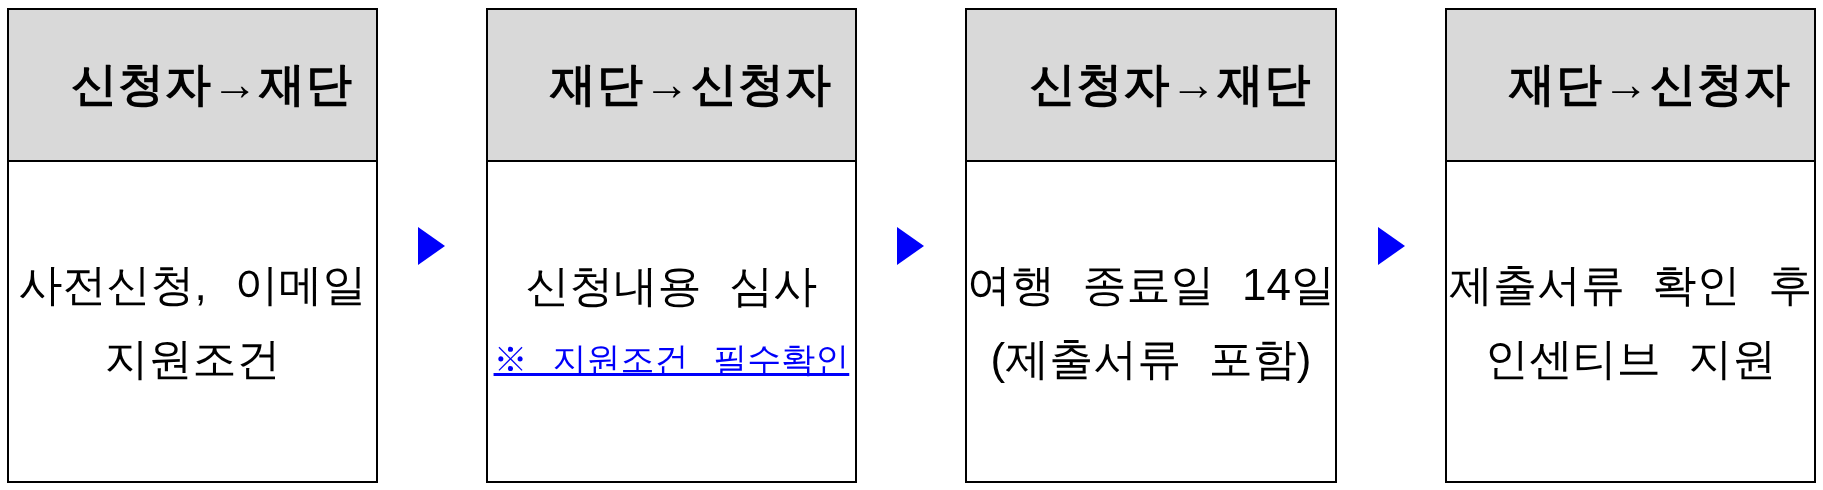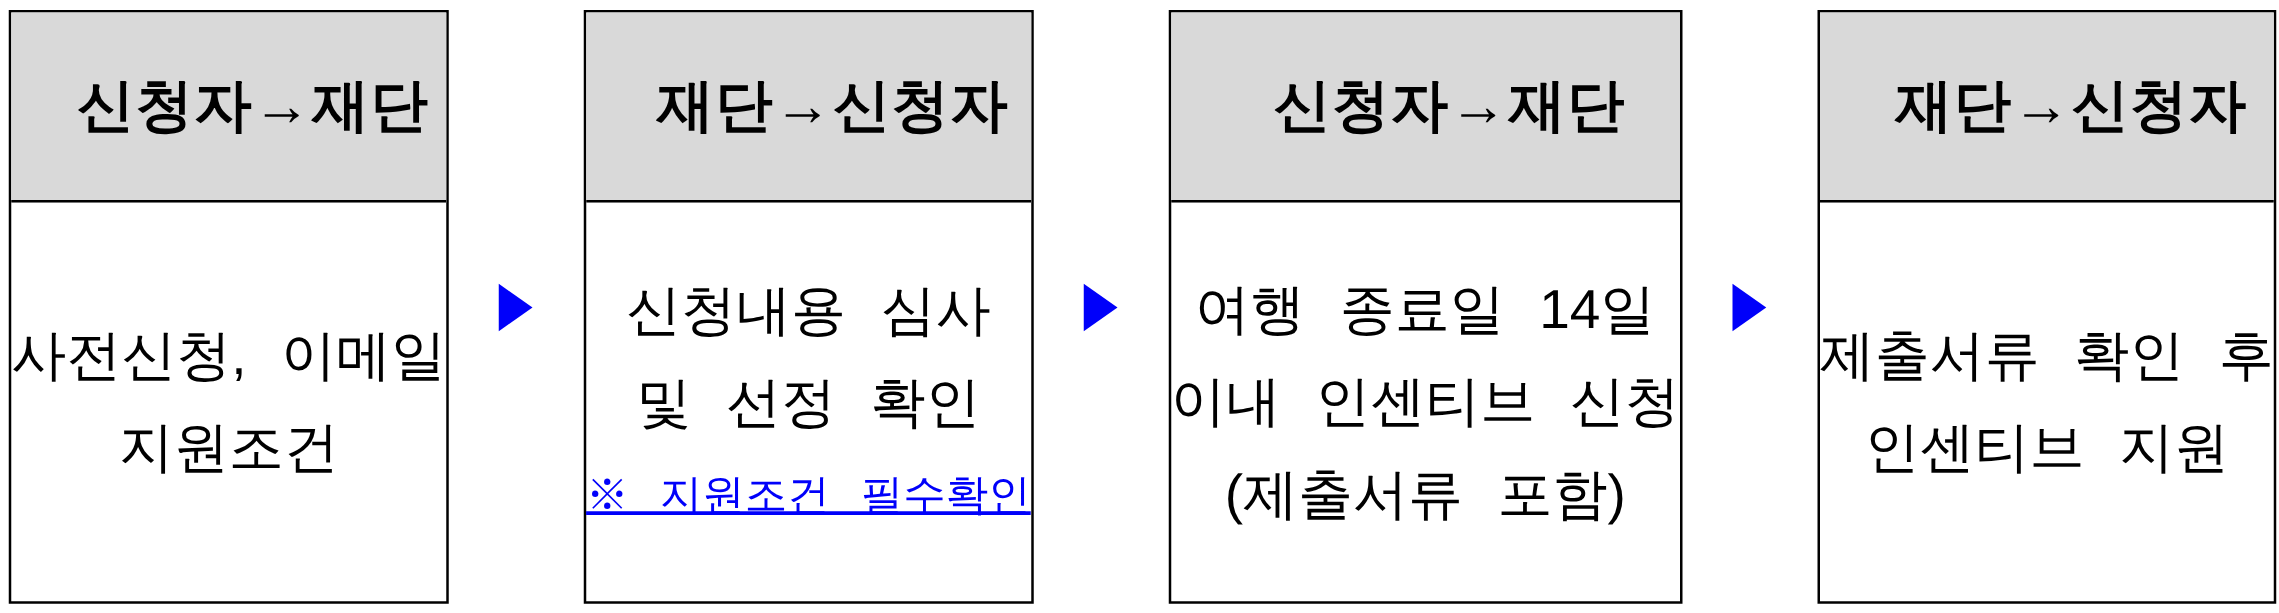--- a/index.html
+++ b/index.html
@@ -101,36 +101,34 @@
     <div class="arrow-cell">
       <span class="arrow"></span>
     </div>
 
     <div class="step">
       <div class="step-header">
         <span>재단→신청자</span>
       </div>
       <div class="step-body">
         <span class="line">신청내용 심사</span>
-        <span class="line">및 선정 확인</span>
         <span class="note">※ 지원조건 필수확인</span>
       </div>
     </div>
 
     <div class="arrow-cell">
       <span class="arrow"></span>
     </div>
 
     <div class="step">
       <div class="step-header">
         <span>신청자→재단</span>
       </div>
       <div class="step-body">
         <span class="line">여행 종료일 14일</span>
-        <span class="line">이내 인센티브 신청</span>
         <span class="line">(제출서류 포함)</span>
       </div>
     </div>
 
     <div class="arrow-cell">
       <span class="arrow"></span>
     </div>
 
     <div class="step">
       <div class="step-header">

